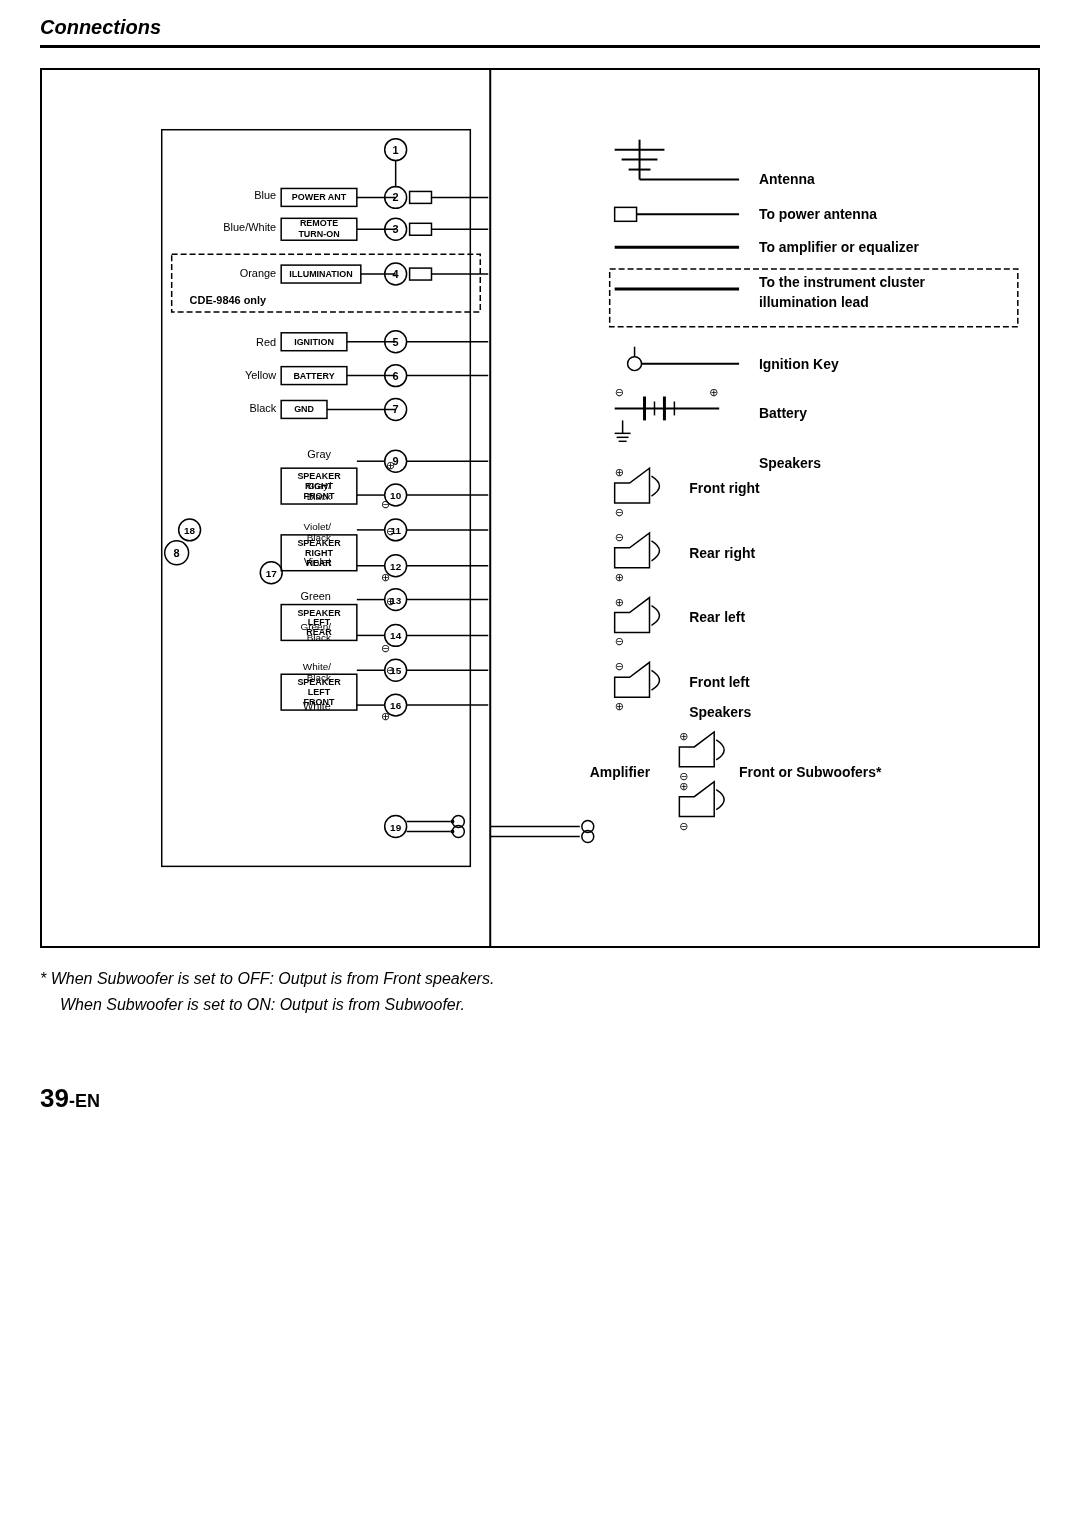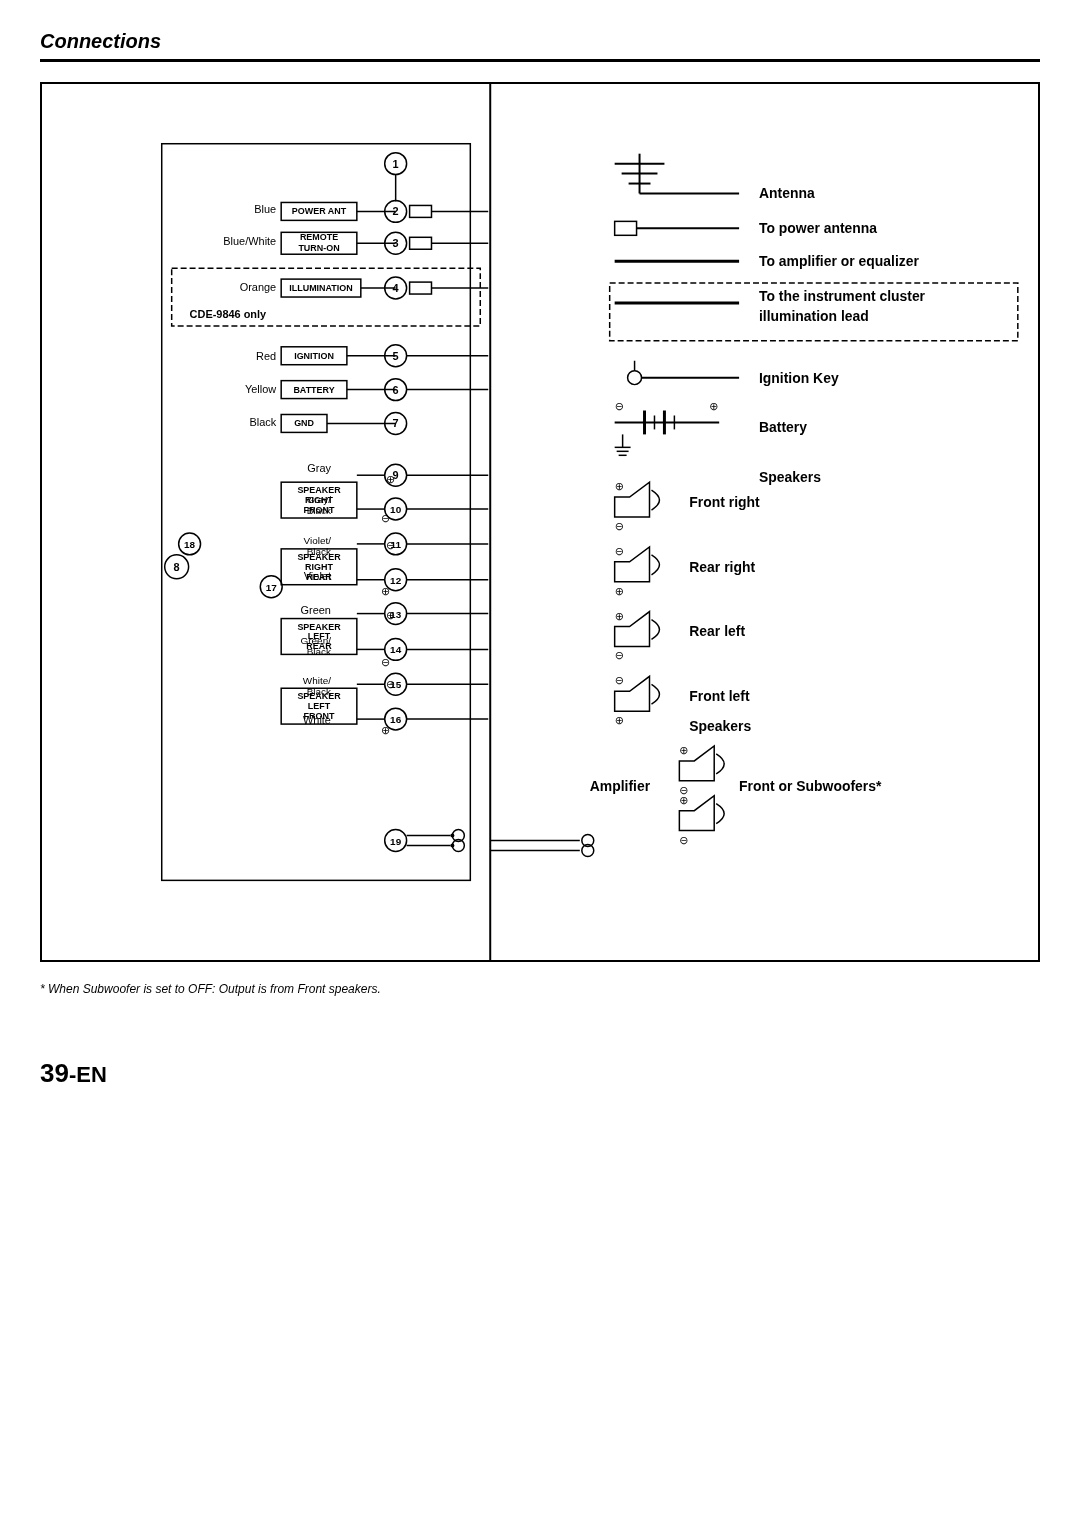--- a/index.html
+++ b/index.html
@@ -5,33 +5,33 @@
     * { margin: 0; padding: 0; box-sizing: border-box; }
     body {
       width: 1080px;
       min-height: 1523px;
       background: #fff;
       font-family: Arial, sans-serif;
       font-size: 13px;
       color: #000;
     }
     .page {
-      padding: 30px 40px;
+      padding: 16px 40px;
     }
     .section-title {
       font-size: 20px;
       font-weight: bold;
       border-bottom: 3px solid #000;
       padding-bottom: 6px;
       margin-bottom: 20px;
       font-style: italic;
     }
 
     .footnote {
-      font-size: 12px;
+      font-size: 16px;
       margin-top: 10px;
       line-height: 1.6;
     }
     .footnote-asterisk {
       font-style: italic;
     }
     .footnote-italic {
       font-style: italic;
       margin-left: 20px;
     }
@@ -292,19 +292,20 @@
 
     <line x1="450" y1="760" x2="540" y2="760" stroke="#000" stroke-width="1.5"></line>
     <line x1="450" y1="770" x2="540" y2="770" stroke="#000" stroke-width="1.5"></line>
 
     <circle cx="548" cy="760" r="6" fill="none" stroke="#000" stroke-width="1.5"></circle>
     <circle cx="548" cy="770" r="6" fill="none" stroke="#000" stroke-width="1.5"></circle>
   </svg>
 
   <div class="footnote">
     <div class="footnote-asterisk">*  When Subwoofer is set to OFF: Output is from Front speakers.</div>
+    <div class="footnote-italic">   When Subwoofer is set to ON: Output is from Subwoofer.</div>
     <br>
   </div>
 
   <div style="margin-top:40px; font-size:26px; font-weight:bold;">
-    <span>39</span><span style="font-size:22px;">-EN</span>
+    <span>39</span><span style="font-size:18px;">-EN</span>
   </div>
 </div>
 
 </body></html>

